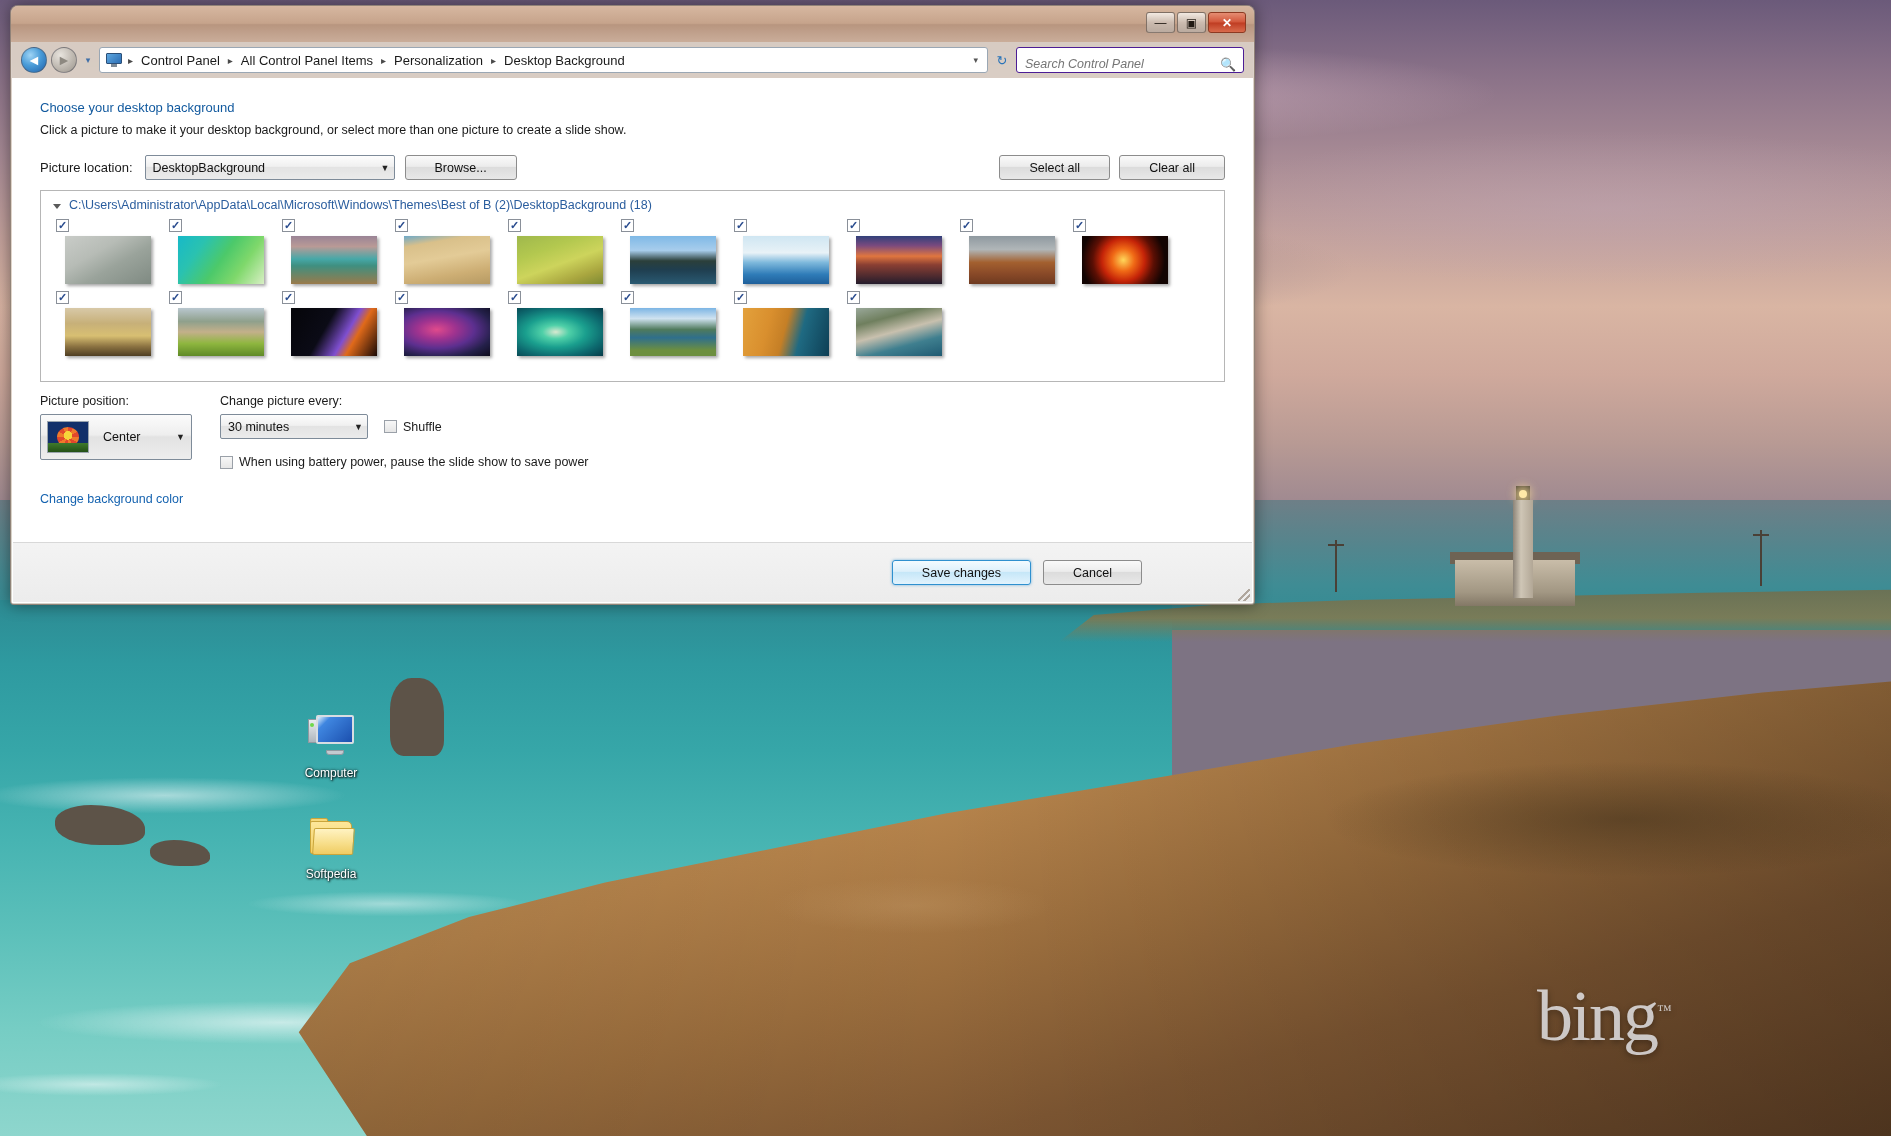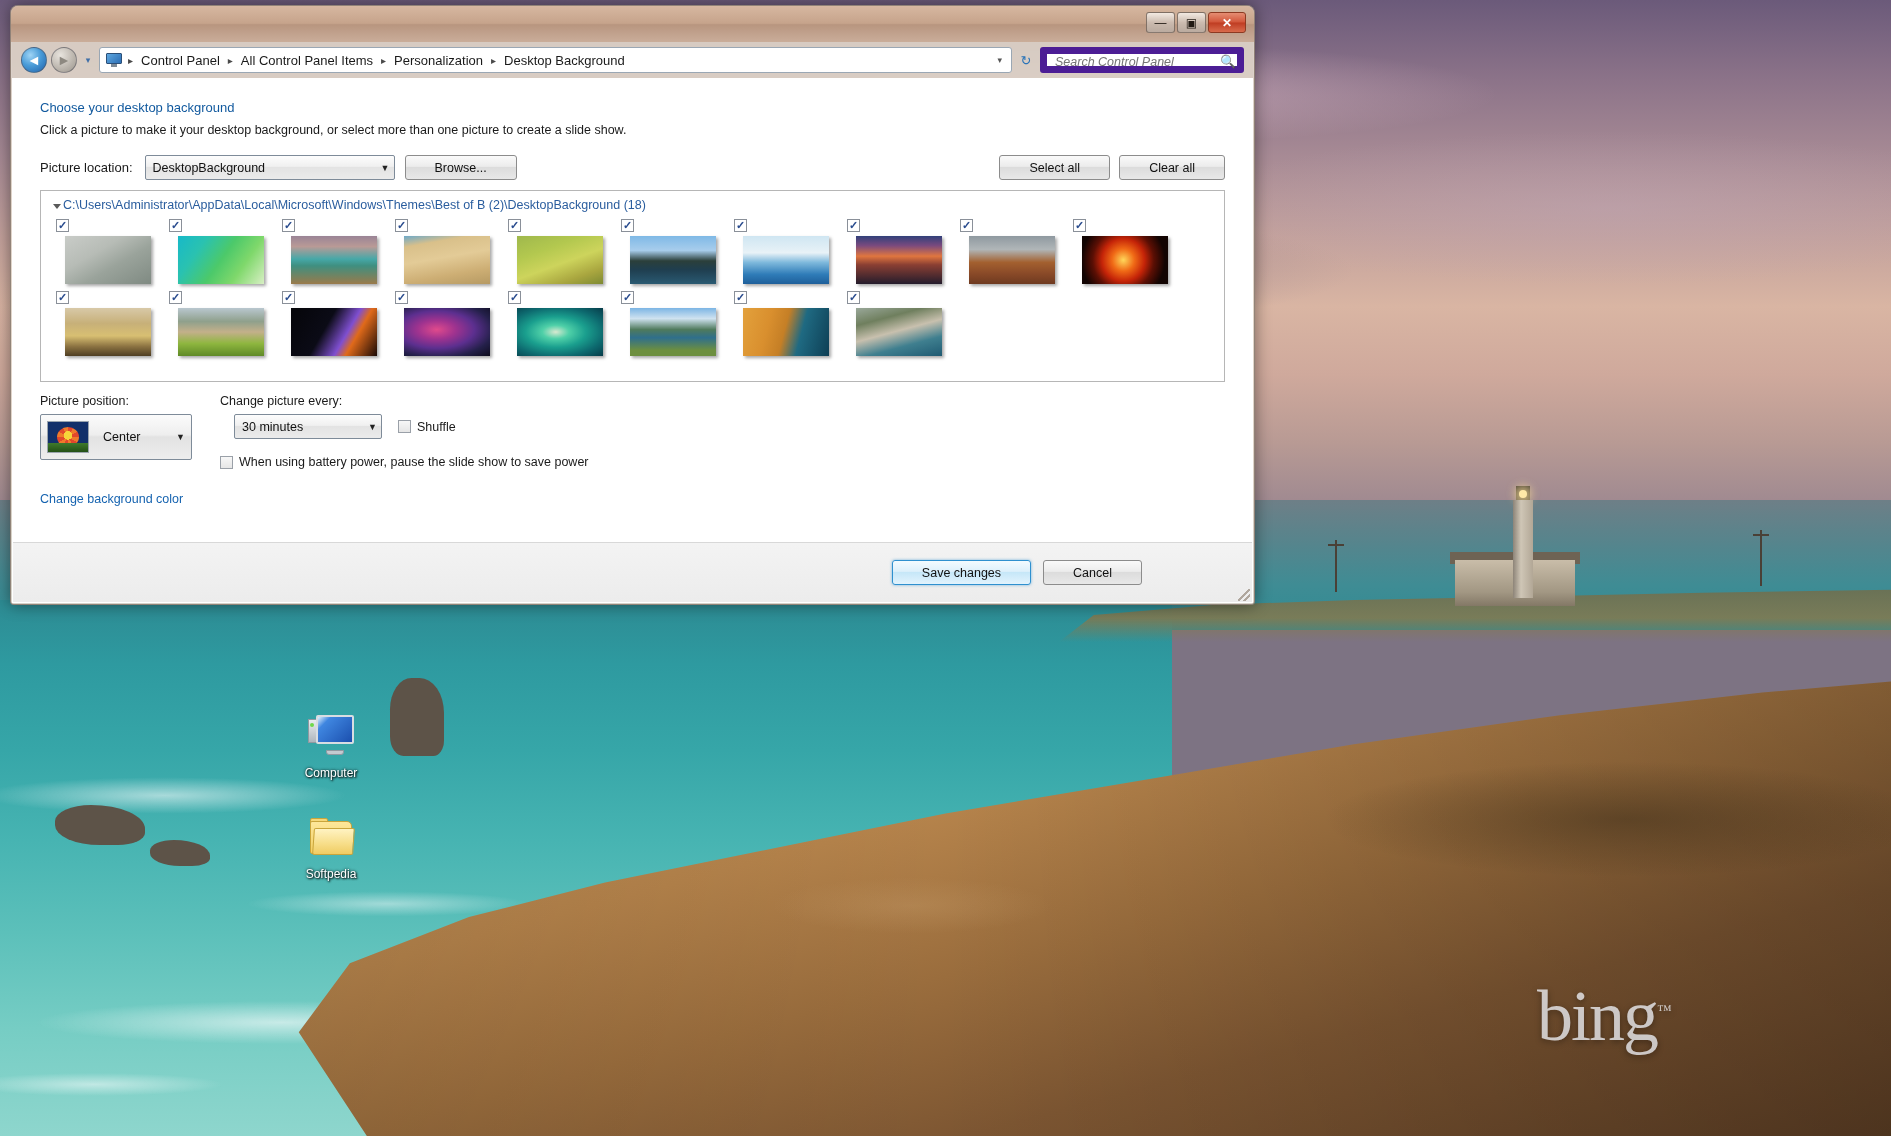--- a/index.html
+++ b/index.html
@@ -188,22 +188,22 @@
   .crumb {
     font-size:13px; color:#1a1a1a; padding:2px 4px; cursor:pointer; white-space:nowrap;
   }
   .crumb-sep { color:#4a4a4a; font-size:10px; padding:0 1px; }
   .addr-caret { margin-left:auto; font-size:9px; color:#555; padding:0 5px; cursor:pointer;}
   .refresh-btn {
     width:20px; height:22px; display:flex; align-items:center; justify-content:center;
     color:#2a74b8; font-size:13px; cursor:pointer;
   }
   #searchbox {
-    width:204px; height:26px; background:#fff; border:7px solid #4c1d95;
-    border-radius:3px; display:flex; align-items:flex-start; padding:0 6px;
+    width:228px; height:26px; background:#fff; border:1px solid #4c1d95;
+    border-radius:3px; display:flex; align-items:flex-end; padding:0 6px;
   }
   #searchbox input {
     flex:1; border:none; outline:none; font-size:12.5px;
     font-family:"Liberation Sans", sans-serif; font-style:italic; color:#8a8a8a;
     background:transparent;
   }
   .search-icon { color:#2a74b8; font-size:13px; }
 
   
   #content {
@@ -216,21 +216,21 @@
   }
   p#page-sub { font-size:12.5px; color:#1a1a1a; margin:0 0 18px 0; }
 
   .row { display:flex; align-items:center; }
   .label { font-size:13px; color:#1a1a1a; }
 
   .combo {
     height:25px; border:1px solid #7e8b99; border-radius:2px;
     background: linear-gradient(180deg,#fdfdfd 0%,#f0f0f0 45%,#e3e3e3 50%,#ebebeb 100%);
     display:flex; align-items:center; padding:0 4px 0 7px;
-    font-size:12.5px; color:#111; cursor:pointer; position:relative;margin-left:14px;
+    font-size:12.5px; color:#111; cursor:pointer; position:relative;
   }
   .combo .arrow { margin-left:auto; font-size:9px; color:#222; padding-left:8px; }
 
   .btn {
     height:25px; min-width:74px; padding:0 29px;
     border:1px solid #8c8c8c; border-radius:3px;
     background: linear-gradient(180deg,#fafafa 0%,#ececec 45%,#dcdcdc 50%,#e8e8e8 100%);
     font-size:12.5px; color:#111; cursor:pointer;
     font-family:"Liberation Sans", sans-serif;
   }
@@ -239,21 +239,21 @@
     background: linear-gradient(180deg,#f3fbff 0%,#ddf0fb 45%,#c6e7f8 50%,#e2f3fd 100%);
     box-shadow: 0 0 3px rgba(60,150,210,.7);
   }
 
   
   #gallery {
     margin-top:10px; border:1px solid #b6b6b6; background:#fff;
     padding:0; height:192px; overflow:hidden; position:relative;
   }
   #group-header {
-    display:flex; align-items:center; gap:2px;
+    display:flex; align-items:center; gap:8px;
     padding:7px 10px 4px 12px; font-size:12.5px; color:#2a5d9e;
   }
   .tri {
     width:0;height:0;border-left:4px solid transparent;border-right:4px solid transparent;
     border-top:5px solid #5a5a5a; margin-top:2px;
   }
   .grid { display:flex; flex-wrap:wrap; padding:0 8px; gap:0; }
   .thumb-cell {
     width:113px; height:72px; position:relative;
     padding:4px 6px 6px 6px;

